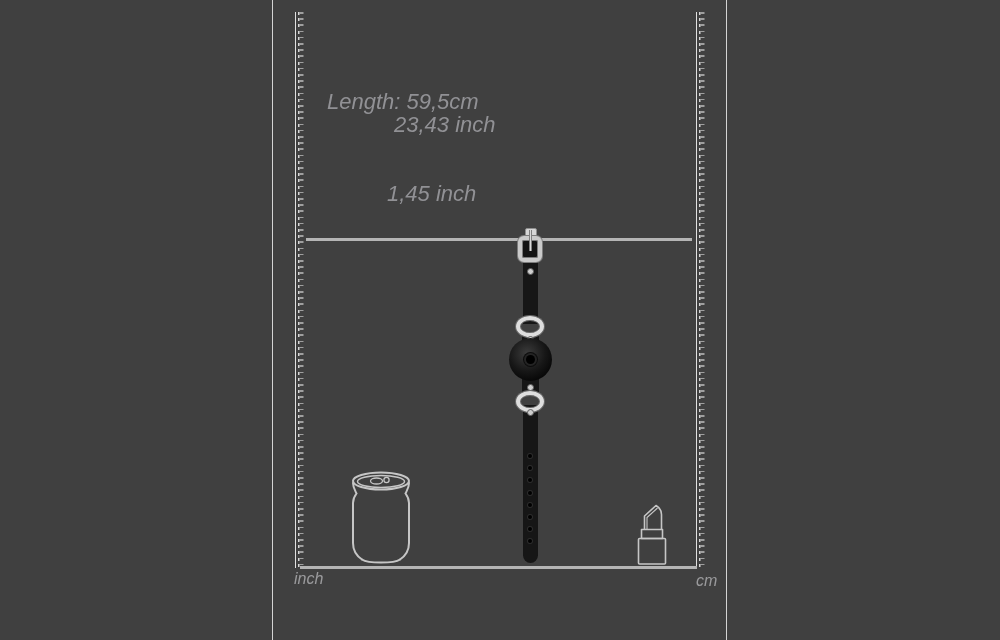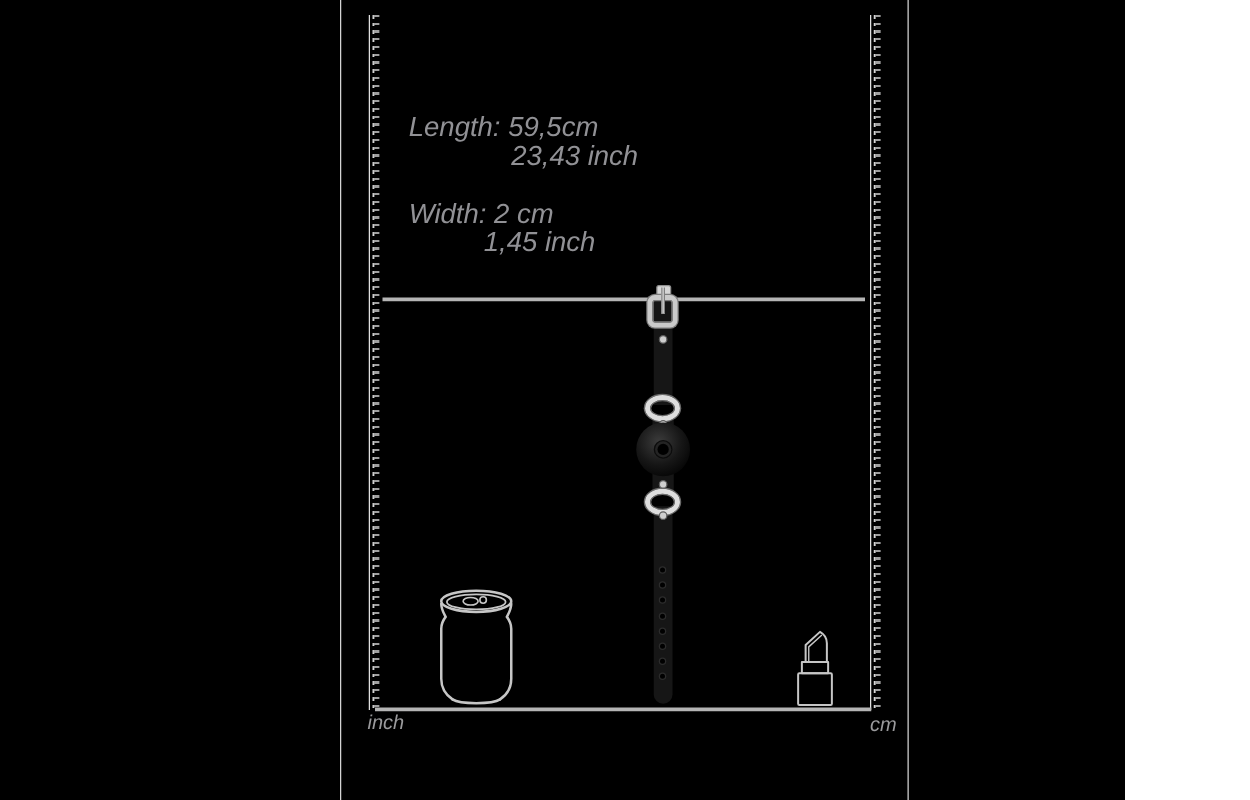--- a/index.html
+++ b/index.html
@@ -1,33 +1,33 @@
 <!DOCTYPE html>
 <html><head>
 <meta charset="utf-8">
 <style>
   html,body{margin:0;padding:0;background:#ffffff;}
-  #canvas{position:relative;width:900px;height:640px;background:#000000;overflow:hidden;
+  #canvas{position:relative;width:1000px;height:640px;background:#404040;overflow:hidden;
           font-family:"Liberation Sans", sans-serif;}
   .edge{position:absolute;top:0;height:640px;width:1px;background:#d4d4d4;}
   #edge-left{left:272px;}
   #edge-right{left:726px;}
   .ruler{position:absolute;top:12px;height:556px;width:9px;
     background:
       repeating-linear-gradient(to bottom,#9f9f9f 0 1.7px,rgba(0,0,0,0) 1.7px 6.2px) 4px 0/4.5px 100% no-repeat,
       repeating-linear-gradient(to bottom,#d6d6d6 0 3px,rgba(0,0,0,0) 3px 6.2px) 2.5px 0/1.5px 100% no-repeat,
       linear-gradient(#e0e0e0,#e0e0e0) 0 0/1.2px 100% no-repeat;}
   #ruler-left{left:295px;}
   #ruler-right{left:696px;}
   .hline{position:absolute;background:#b5b5b5;height:3px;z-index:6;}
   #line-top{left:306px;top:238px;width:386px;}
   #line-bottom{left:300px;top:566px;width:397px;}
   .dim{position:absolute;color:#919195;font-style:italic;font-size:22px;white-space:nowrap;z-index:2;}
   #dim-l1{left:327px;top:89px;}
-  #dim-l2{left:409px;top:112px;}
+  #dim-l2{left:394px;top:112px;}
   #dim-l3{left:327px;top:158px;}
   #dim-l4{left:387px;top:181px;}
   .unit{position:absolute;color:#9a9a9c;font-style:italic;font-size:16px;z-index:2;}
   #unit-inch{left:294px;top:570px;}
   #unit-cm{left:684px;top:572px;margin-left:12px;}
   
   .black{background:#161616;}
   #buckle-tip{position:absolute;left:525px;top:228px;width:10px;height:11px;background:#d6d6d6;
     border:1px solid #8e8e8e;border-radius:2px;z-index:7;}
   #buckle{position:absolute;left:518px;top:236px;width:24px;height:26px;border:4px solid #cacaca;
@@ -69,21 +69,20 @@
   <div class="edge" id="edge-right"></div>
 
   <div class="ruler" id="ruler-left"></div>
   <div class="ruler" id="ruler-right"></div>
 
   <div class="hline" id="line-top"></div>
   <div class="hline" id="line-bottom"></div>
 
   <div class="dim" id="dim-l1">Length: 59,5cm</div>
   <div class="dim" id="dim-l2">23,43 inch</div>
-  <div class="dim" id="dim-l3">Width: 2 cm</div>
   <div class="dim" id="dim-l4">1,45 inch</div>
 
   <div class="unit" id="unit-inch">inch</div>
   <div class="unit" id="unit-cm">cm</div>
 
   <div>
     <div id="buckle-tip"></div>
     <div id="buckle"></div>
     <div id="prong"></div>
     <div id="strap-upper" class="black"></div>

